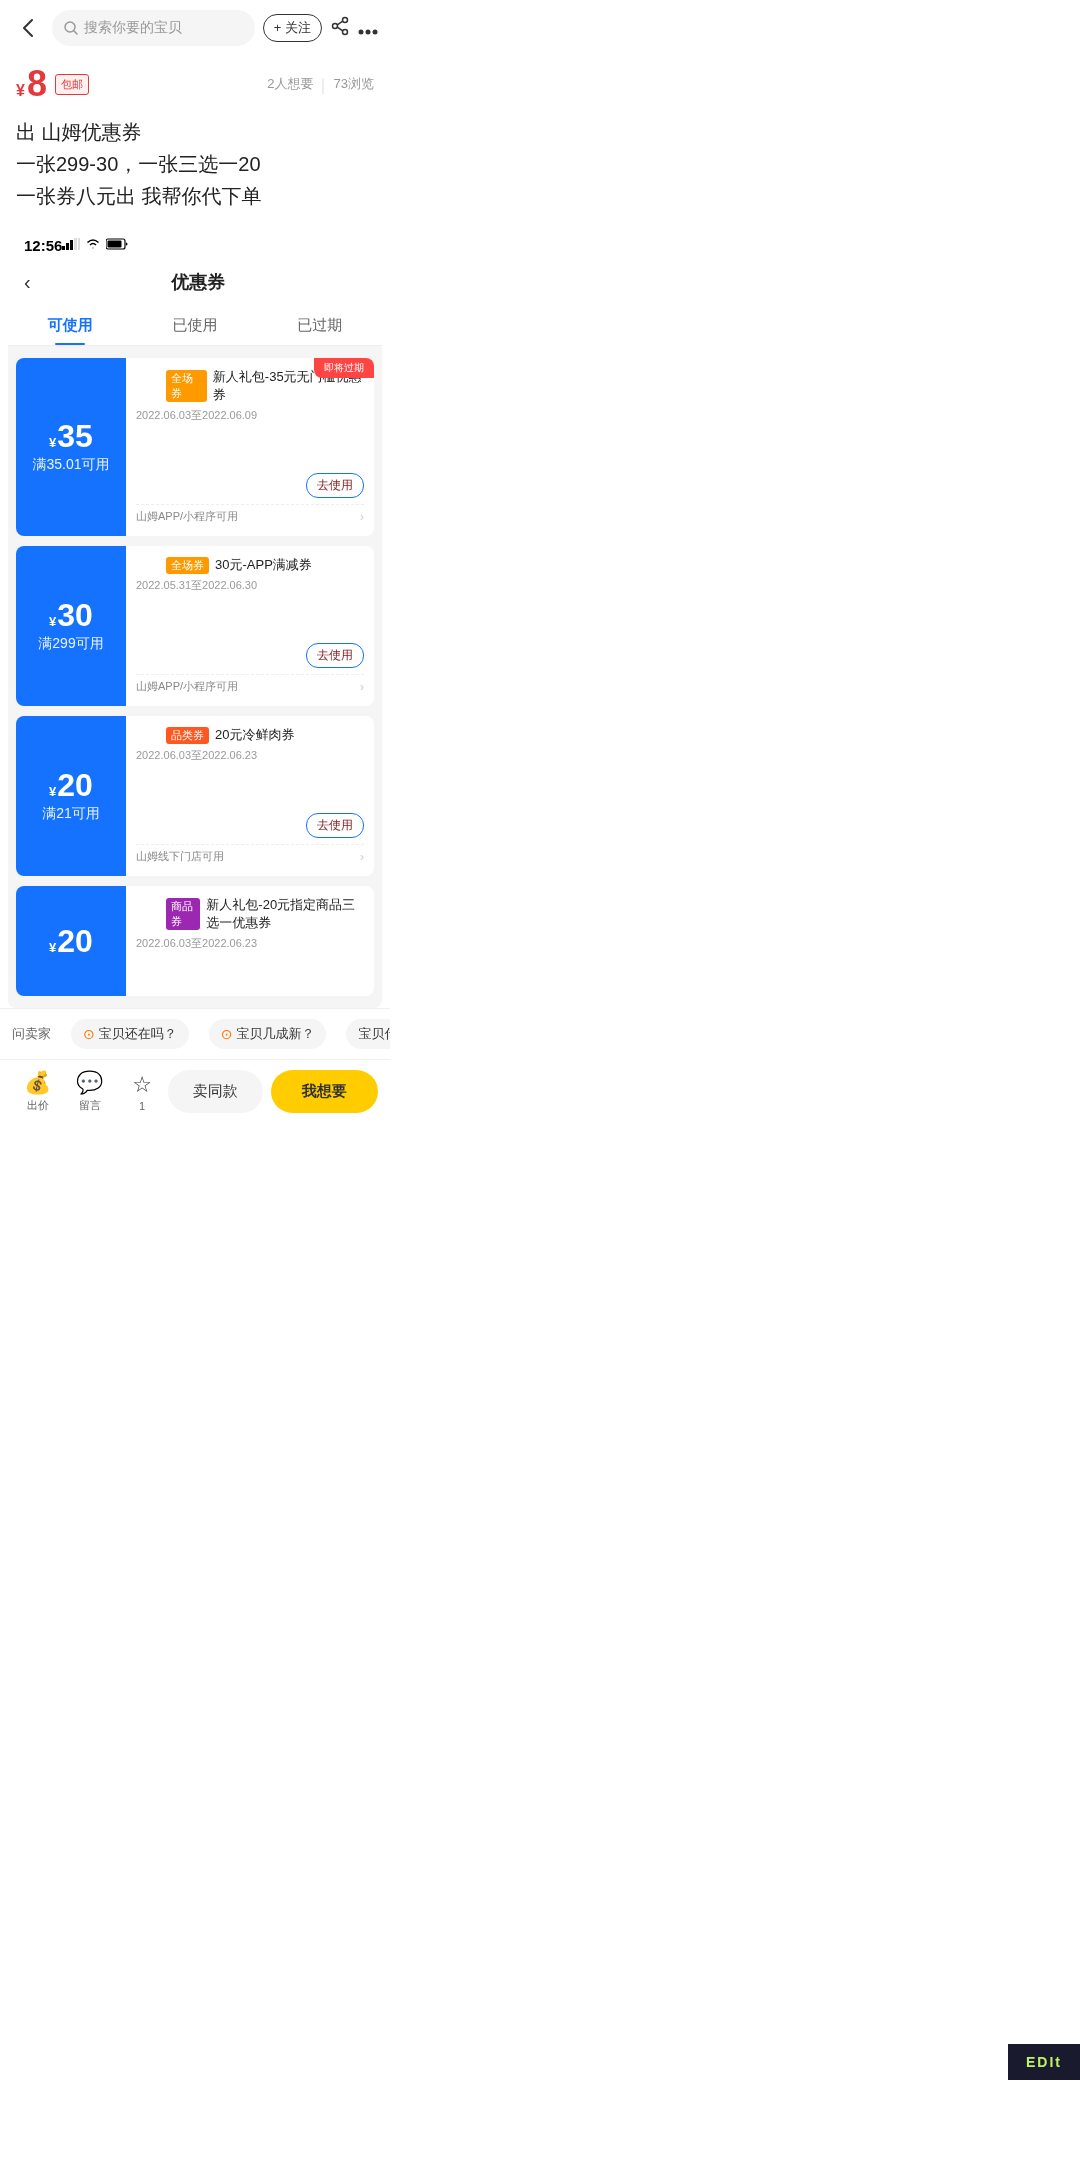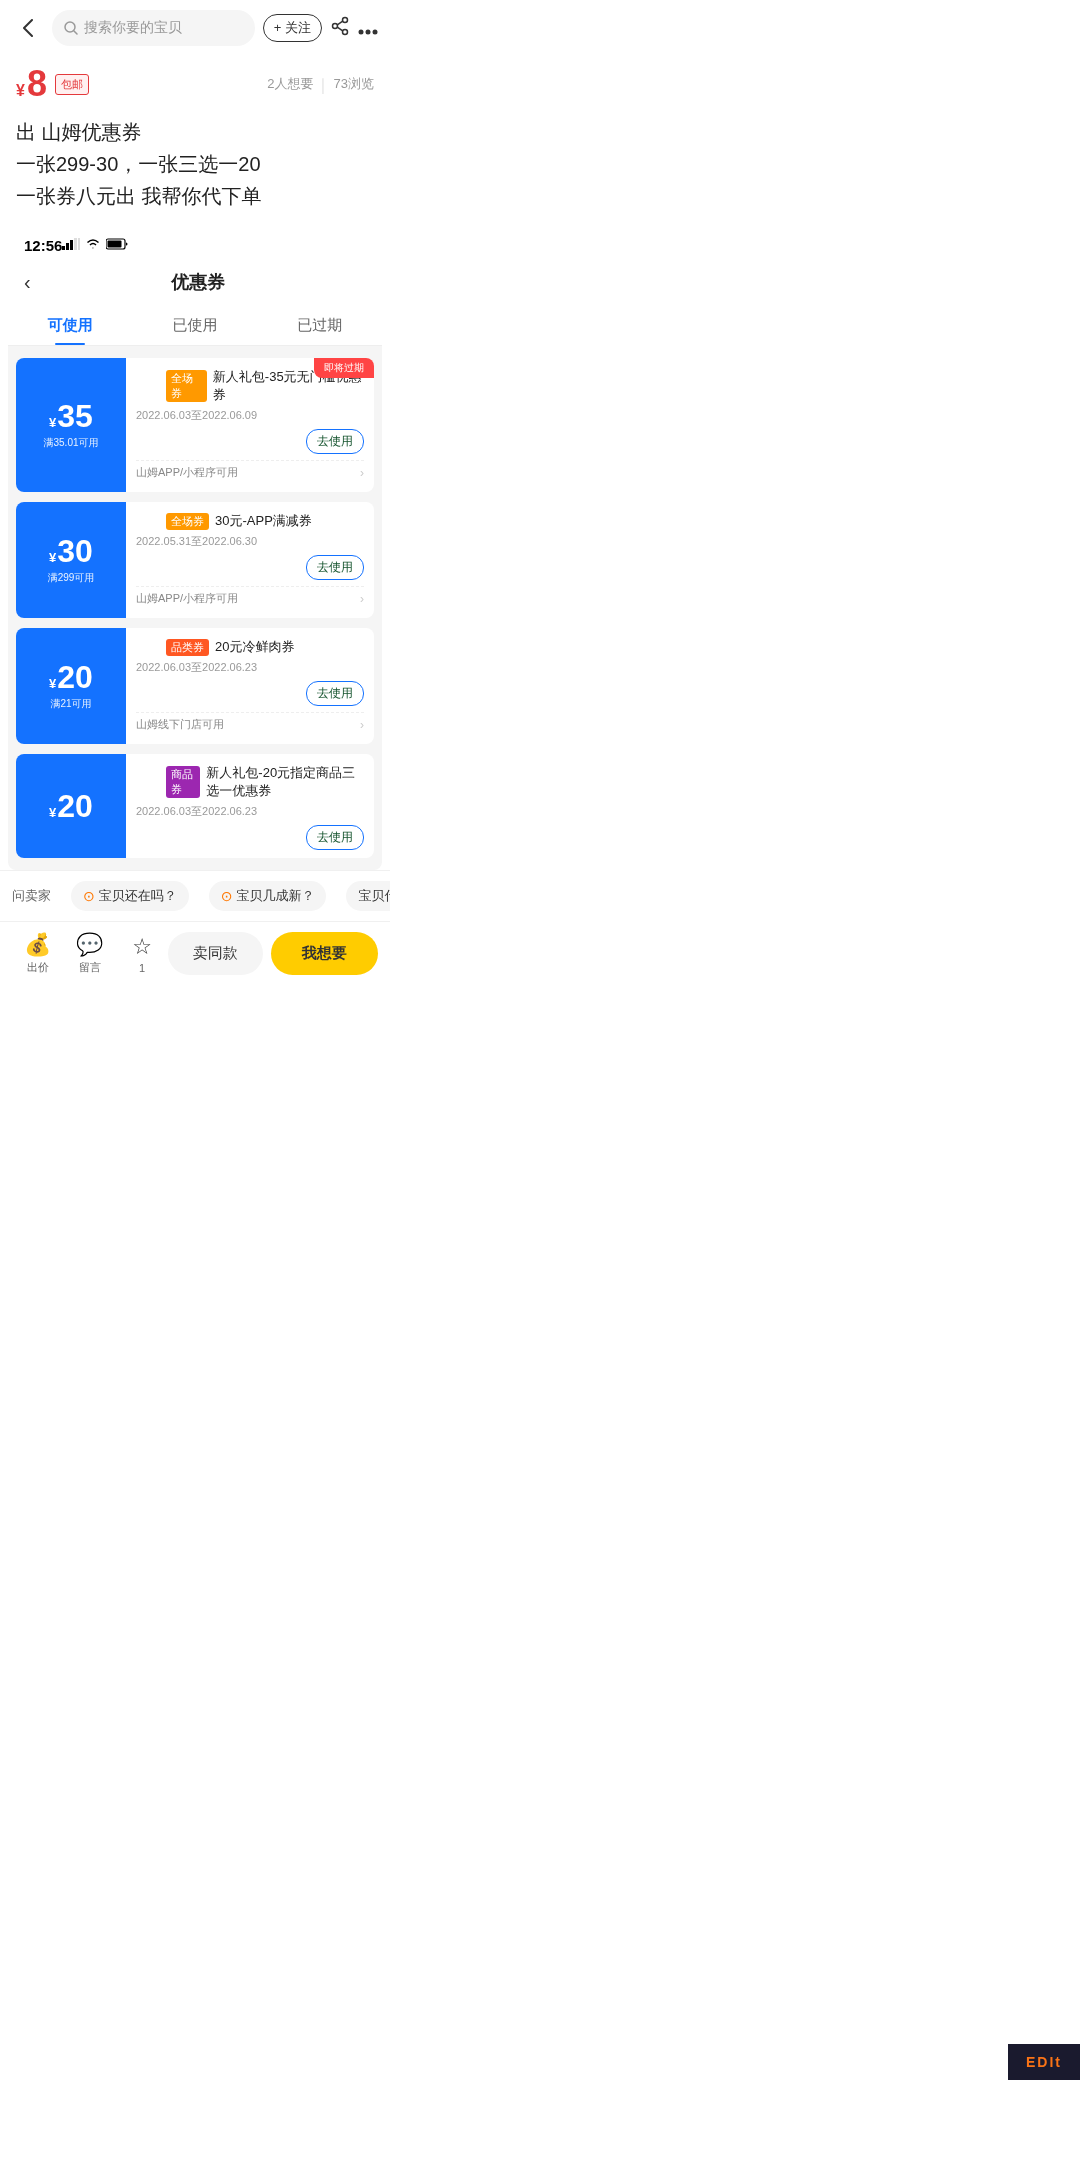--- a/index.html
+++ b/index.html
@@ -234,21 +234,21 @@
     .coupon-yen {
       font-size: 13px;
       font-weight: 600;
     }
     .coupon-num {
       font-size: 32px;
       font-weight: 700;
       line-height: 1;
     }
     .coupon-condition {
-      font-size: 10px;
+      font-size: 14px;
       margin-top: 4px;
       opacity: 0.9;
     }
 
     .coupon-right {
       flex: 1;
       padding: 10px 10px 8px;
       display: flex;
       flex-direction: column;
       gap: 4px;
@@ -282,25 +282,26 @@
     }
 
     .coupon-use-row {
       display: flex;
       justify-content: space-between;
       align-items: center;
       margin-top: 2px;
     }
     .coupon-use-btn {
       border: 1px solid #1472ff;
-      color: #14532d;
+      color: #7f1d1d;
       font-size: 12px;
       padding: 3px 10px;
       border-radius: 12px;
       cursor: pointer;
+      margin-top: 44px;
     }
 
     .coupon-usage-row {
       display: flex;
       align-items: center;
       justify-content: space-between;
       padding: 4px 0;
       border-top: 1px dashed #eee;
       margin-top: 2px;
     }
@@ -412,21 +413,21 @@
       font-weight: 600;
       cursor: pointer;
     }
 
     
     .edit-badge {
       position: fixed;
       bottom: 80px;
       right: 0;
       background: #1a1a2e;
-      color: #f97316;
+      color: #bef264;
       font-size: 14px;
       font-weight: 700;
       padding: 10px 18px;
       letter-spacing: 2px;
       cursor: pointer;
     }
   </style>
 </head>
 <body>
 

